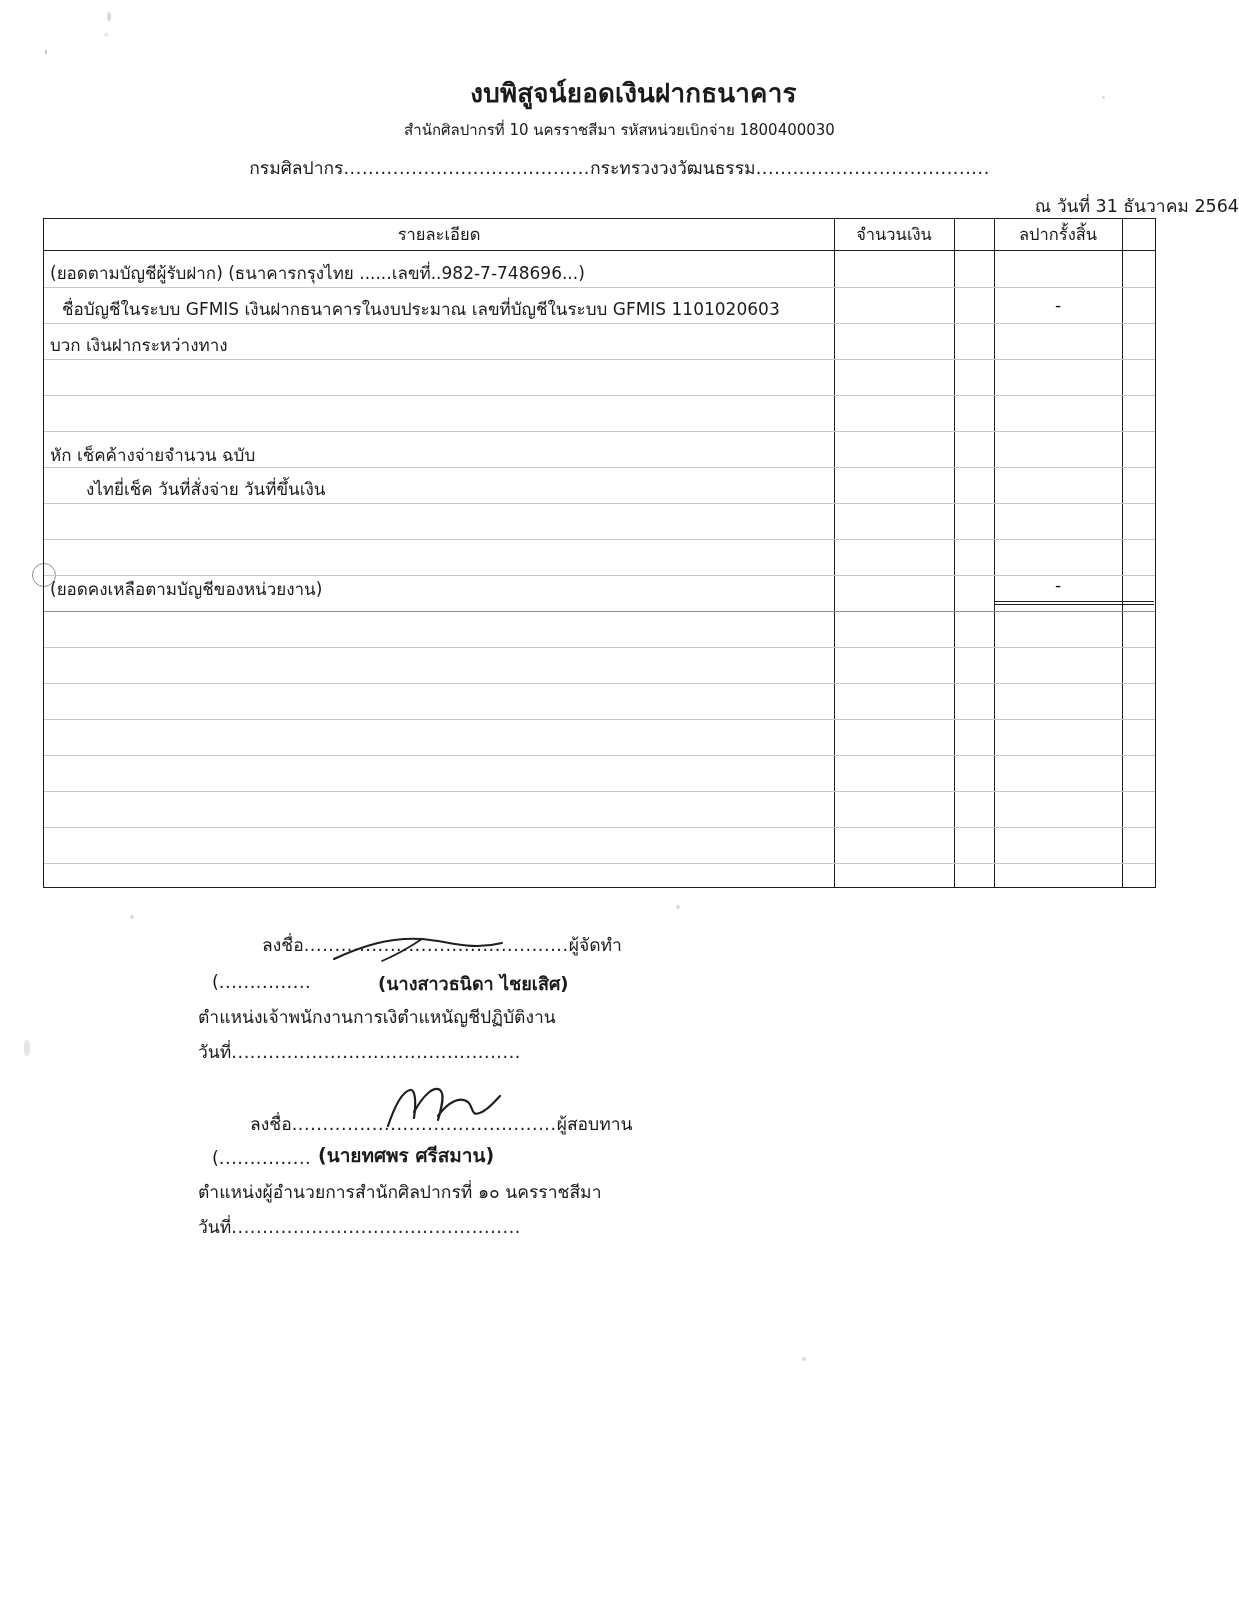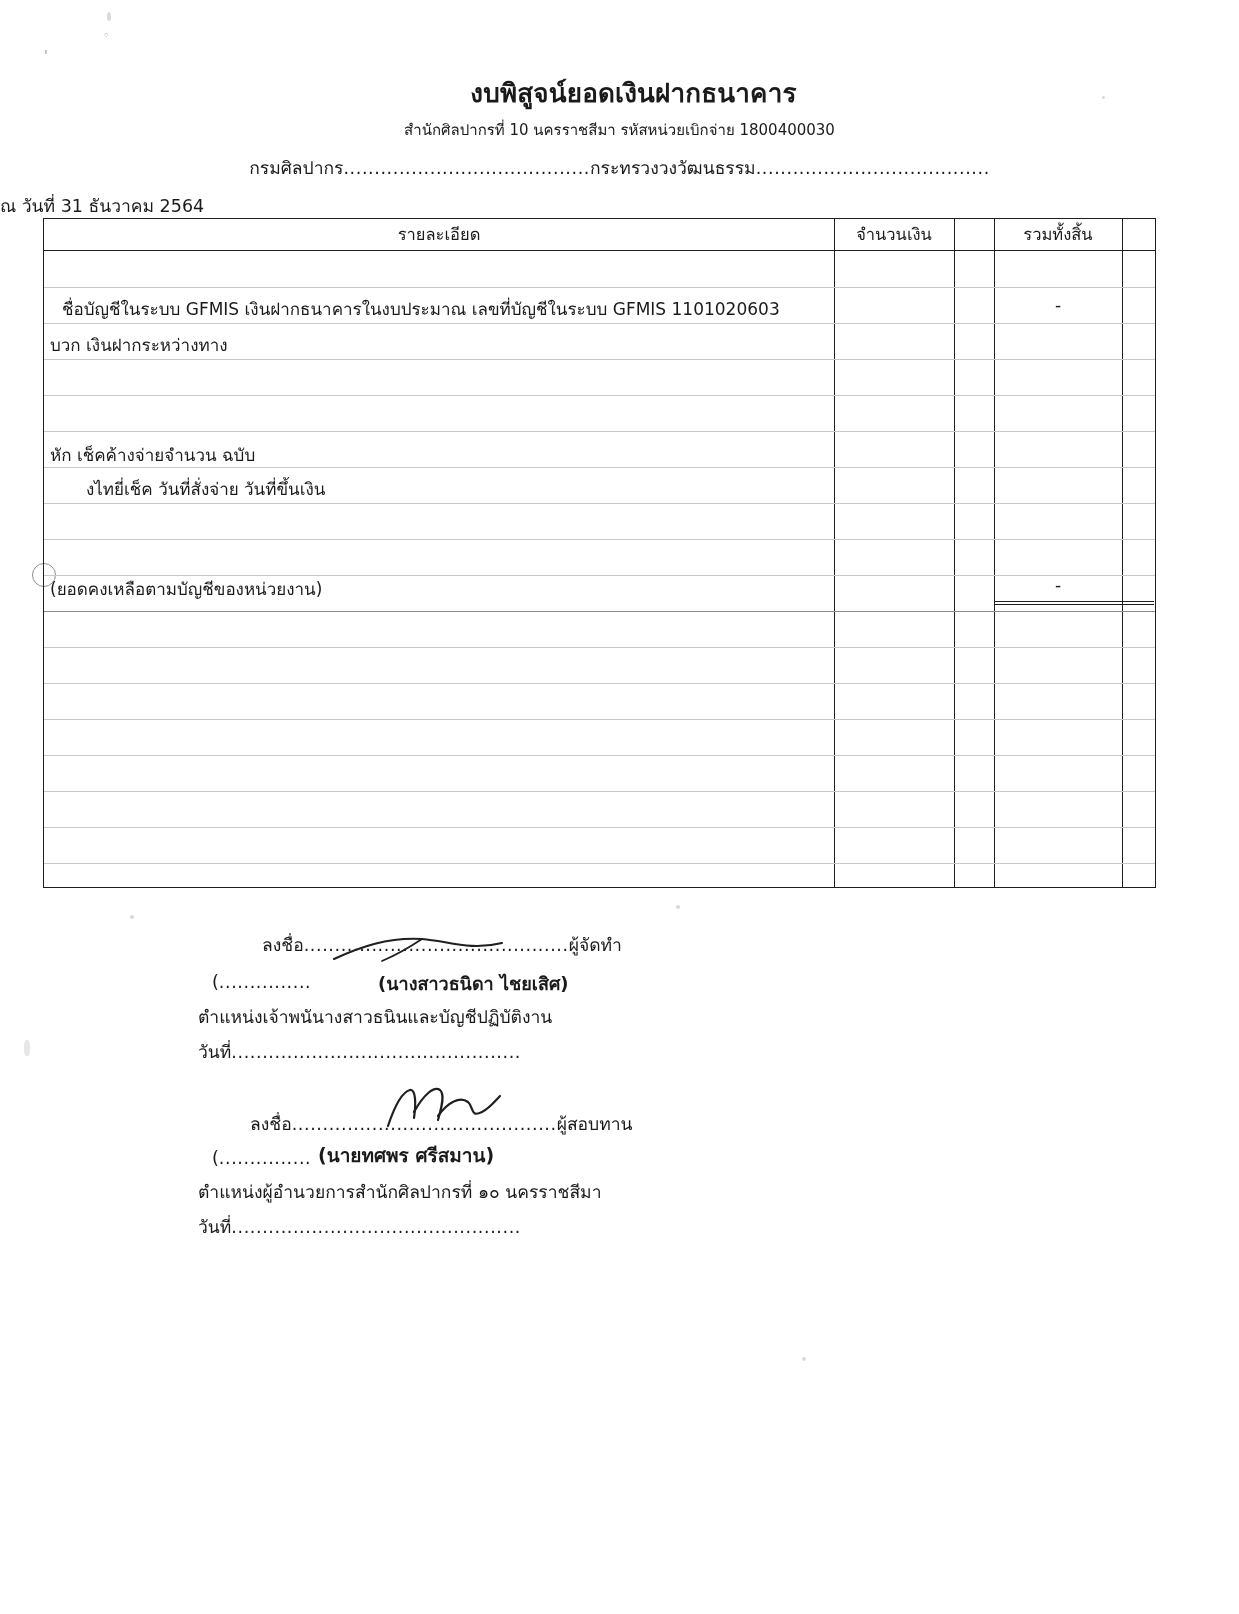--- a/index.html
+++ b/index.html
@@ -62,21 +62,21 @@
     width: 1239px;
     text-align: center;
     font-size: 17.5px;
     white-space: nowrap;
   }
   .doc-sub3 {
     position: absolute;
     top: 192px;
     left: 0;
     width: 1239px;
-    text-align: left;
+    text-align: right;
     font-size: 17.5px;
   }
   .dots {
     letter-spacing: .6px;
   }
 
   
   .table-wrap {
     position: absolute;
     left: 43px;
@@ -178,21 +178,21 @@
   <span>กรมศิลปากร</span><span class="dots">........................................</span><span>กระทรวงวงวัฒนธรรม</span><span class="dots">......................................</span>
 </div>
 <div class="doc-sub3">ณ วันที่ 31 ธันวาคม  2564</div>
 
 <div class="table-wrap">
 
   <div class="t-row-head"></div>
   <div class="th" style="left:0; width:790px;">รายละเอียด</div>
   <div class="th" style="left:790px; width:120px;">จำนวนเงิน</div>
   <div class="th" style="left:910px; width:40px;"></div>
-  <div class="th" style="left:950px; width:128px;">รวมทั้งสิ้น</div>
+  <div class="th" style="left:950px; width:128px;">ลปากรั้งสิ้น</div>
   <div class="th" style="left:1078px; width:32px;"></div>
 
   <div class="vrule" style="left:790px;"></div>
   <div class="vrule" style="left:910px;"></div>
   <div class="vrule" style="left:950px;"></div>
   <div class="vrule" style="left:1078px;"></div>
 
   <div class="hrule" style="top:68px;"></div>
   <div class="hrule" style="top:104px;"></div>
   <div class="hrule" style="top:140px;"></div>
@@ -204,20 +204,21 @@
   <div class="hrule" style="top:356px;"></div>
   <div class="hrule dark" style="top:392px;"></div>
   <div class="hrule" style="top:428px;"></div>
   <div class="hrule" style="top:464px;"></div>
   <div class="hrule" style="top:500px;"></div>
   <div class="hrule" style="top:536px;"></div>
   <div class="hrule" style="top:572px;"></div>
   <div class="hrule" style="top:608px;"></div>
   <div class="hrule" style="top:644px;"></div>
 
+  <div class="cell-text" style="left:6px; top:40px;">(ยอดตามบัญชีผู้รับฝาก) (ธนาคารกรุงไทย ......เลขที่..982-7-748696...)</div>
   <div class="cell-text" style="left:18px; top:76px;">ชื่อบัญชีในระบบ GFMIS เงินฝากธนาคารในงบประมาณ เลขที่บัญชีในระบบ GFMIS 1101020603</div>
   <div class="cell-text" style="left:6px; top:112px;">บวก   เงินฝากระหว่างทาง</div>
   <div class="cell-text" style="left:6px; top:222px; font-weight:400;">หัก   เช็คค้างจ่ายจำนวน         ฉบับ</div>
   <div class="cell-text" style="left:42px; top:256px;">งไทยี่เช็ค        วันที่สั่งจ่าย          วันที่ขึ้นเงิน</div>
   <div class="cell-text" style="left:6px; top:356px;">(ยอดคงเหลือตามบัญชีของหน่วยงาน)</div>
 
   <div class="amt" style="left:950px; top:76px; width:128px;">-</div>
   <div class="amt" style="left:950px; top:356px; width:128px;">-</div>
 
   <div class="dbl-underline" style="left:950px; top:382px; width:160px;"></div>
@@ -233,21 +234,21 @@
     <path d="M92 14 C80 22 66 30 52 36" stroke="#1f1f1f" stroke-width="1.8" stroke-linecap="round"></path>
   </svg>
 </div>
 
 <div class="sig-line" style="left:212px; top:972px;">
   <span>(</span><span class="dots">...............</span>
 </div>
 <div class="sig-name" style="left:330px; top:969px;margin-left:48px;">(นางสาวธนิดา  ไชยเสิศ)</div>
 
 <div class="sig-line" style="left:198px; top:1003px;">
-  <span>ตำแหน่ง</span><span>เจ้าพนันางสาวธนินและบัญชีปฏิบัติงาน</span>
+  <span>ตำแหน่ง</span><span>เจ้าพนักงานการเงิตำแหนัญชีปฏิบัติงาน</span>
 </div>
 
 <div class="sig-line" style="left:198px; top:1038px;">
   <span>วันที่</span><span class="dots">...............................................</span>
 </div>
 
 <div class="sig-line" style="left:250px; top:1110px;">
   <span>ลงชื่อ</span><span class="dots">...........................................</span><span>ผู้สอบทาน</span>
 </div>
 

